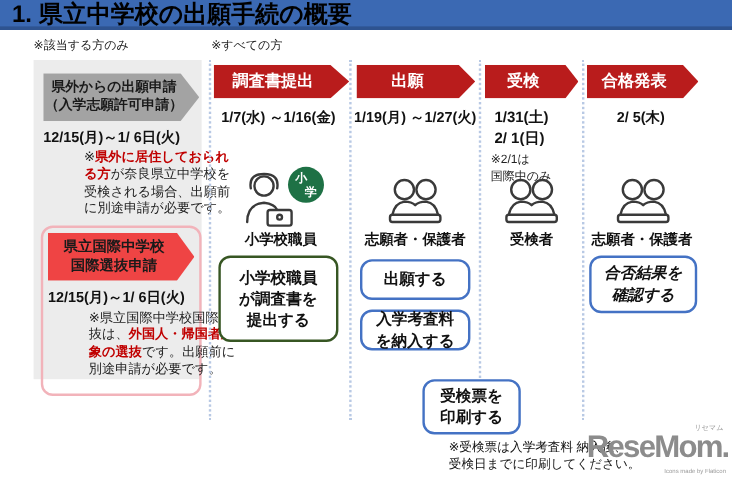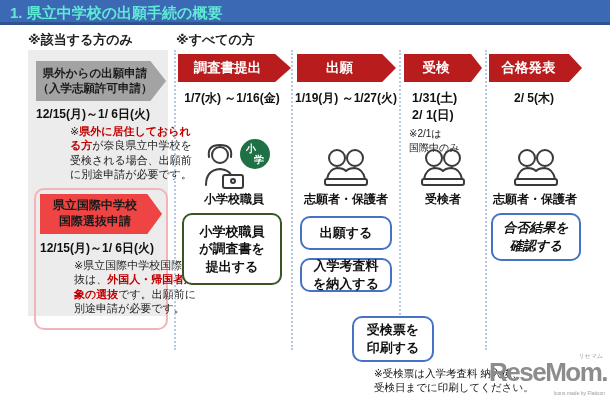--- a/index.html
+++ b/index.html
@@ -2,25 +2,25 @@
 <html><head>
 <meta charset="utf-8">
 <style>
   html,body{margin:0;padding:0;background:#fff;}
   #stage{position:relative;width:610px;height:400px;background:#fff;overflow:hidden;
          font-family:"Liberation Sans","DejaVu Sans",sans-serif;color:#1a1a1a;}
   .pre{white-space:pre-line;}
 
   
   .header{position:absolute;left:0;top:0;width:610px;height:25px;background:#3b69b3;
-          border-bottom:3px solid #2e5390;color:#5eead4;font-weight:bold;font-size:15px;
+          border-bottom:3px solid #2e5390;color:#000000;font-weight:bold;font-size:20px;
           line-height:25px;padding-left:10px;box-sizing:border-box;}
 
   
-  .seclbl{position:absolute;top:31px;font-size:13px;font-weight:bold;color:#222;}
+  .seclbl{position:absolute;top:31px;font-size:10px;font-weight:normal;color:#222;}
   .lbl-optional{left:28px;}
   .lbl-everyone{left:176px;}
 
   
   .gray-panel{position:absolute;left:28px;top:50px;width:140px;height:266px;background:#ececec;}
   .pink-outline{position:absolute;left:34px;top:188px;width:134px;height:142px;
                 border:2px solid #f2b3ba;border-radius:10px;box-sizing:border-box;}
   .larrow{position:absolute;display:flex;align-items:center;justify-content:center;
           text-align:center;font-weight:bold;clip-path:polygon(0 0,88% 0,100% 50%,88% 100%,0 100%);
           box-sizing:border-box;padding-right:12px;}

